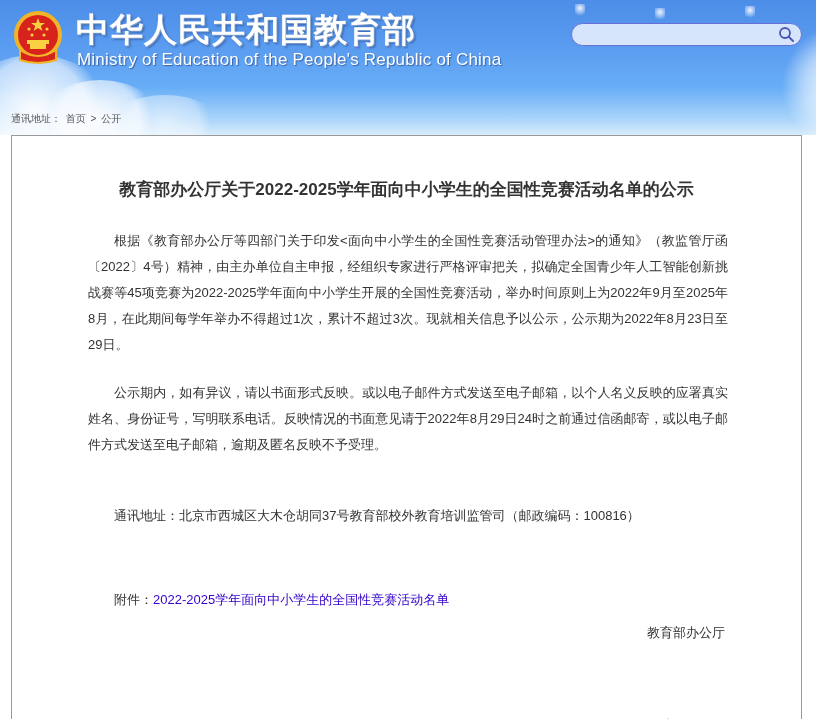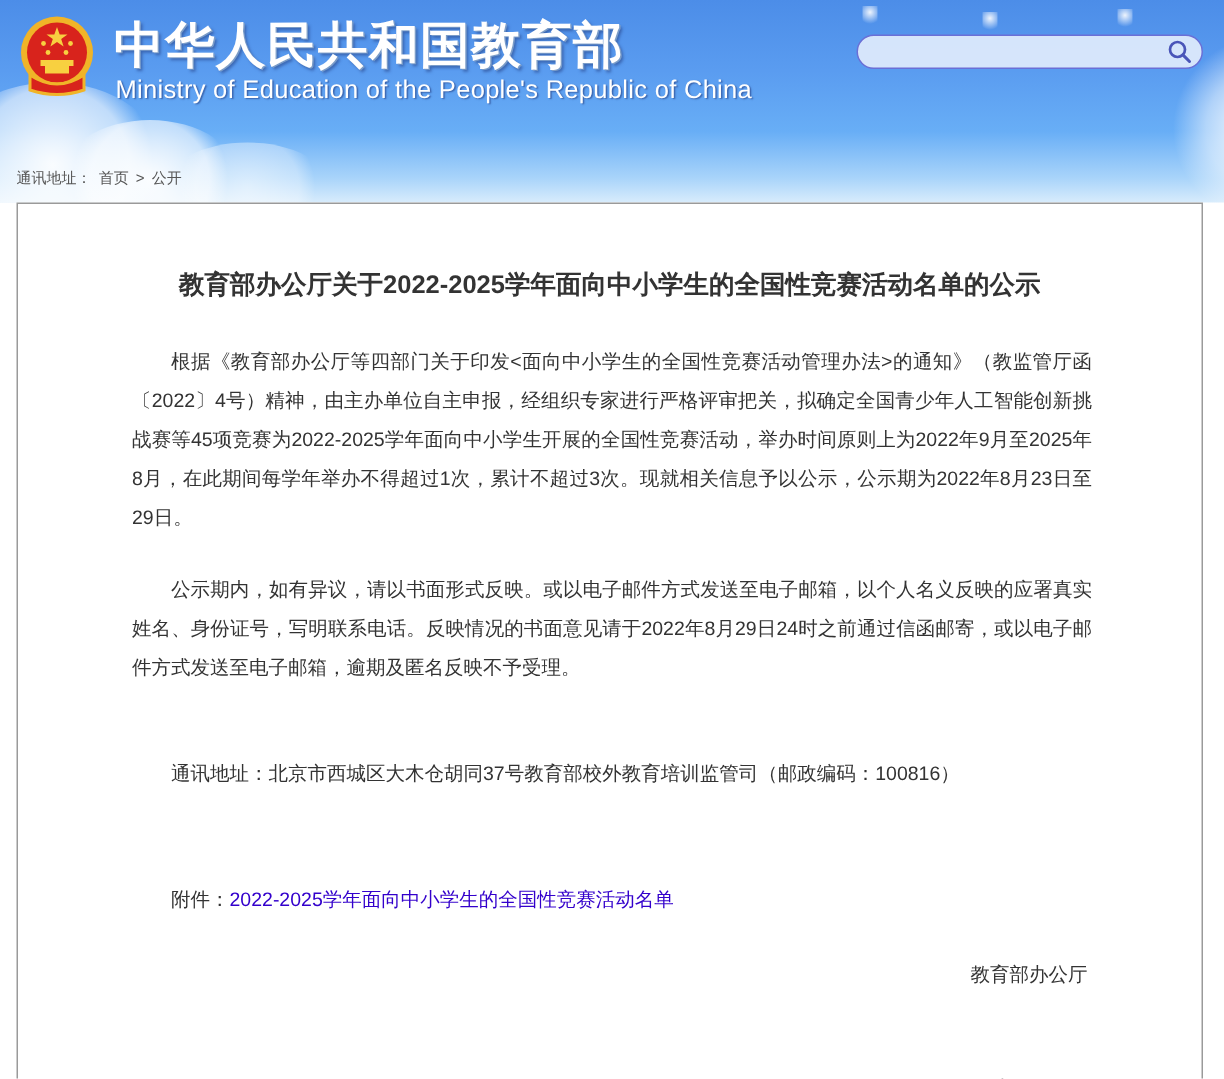--- a/index.html
+++ b/index.html
@@ -135,15 +135,15 @@
 
   <div class="line-item" style="top:351px;margin-top:20px;">
     <span>通讯地址：</span><span>北京市西城区大木仓胡同37号教育部校外教育培训监管司（邮政编码：100816）</span>
   </div>
 
 
   <div class="line-item" style="top:455px;">
     <span>附件：</span><a href="#" class="attach-link">2022-2025学年面向中小学生的全国性竞赛活动名单</a>
   </div>
 
-  <div class="sign" style="top:505px;">教育部办公厅</div>
+  <div class="sign" style="top:488px;">教育部办公厅</div>
   <div class="sign" style="top:580px;">2022年8月23日</div>
 </div>
 
 </body></html>

